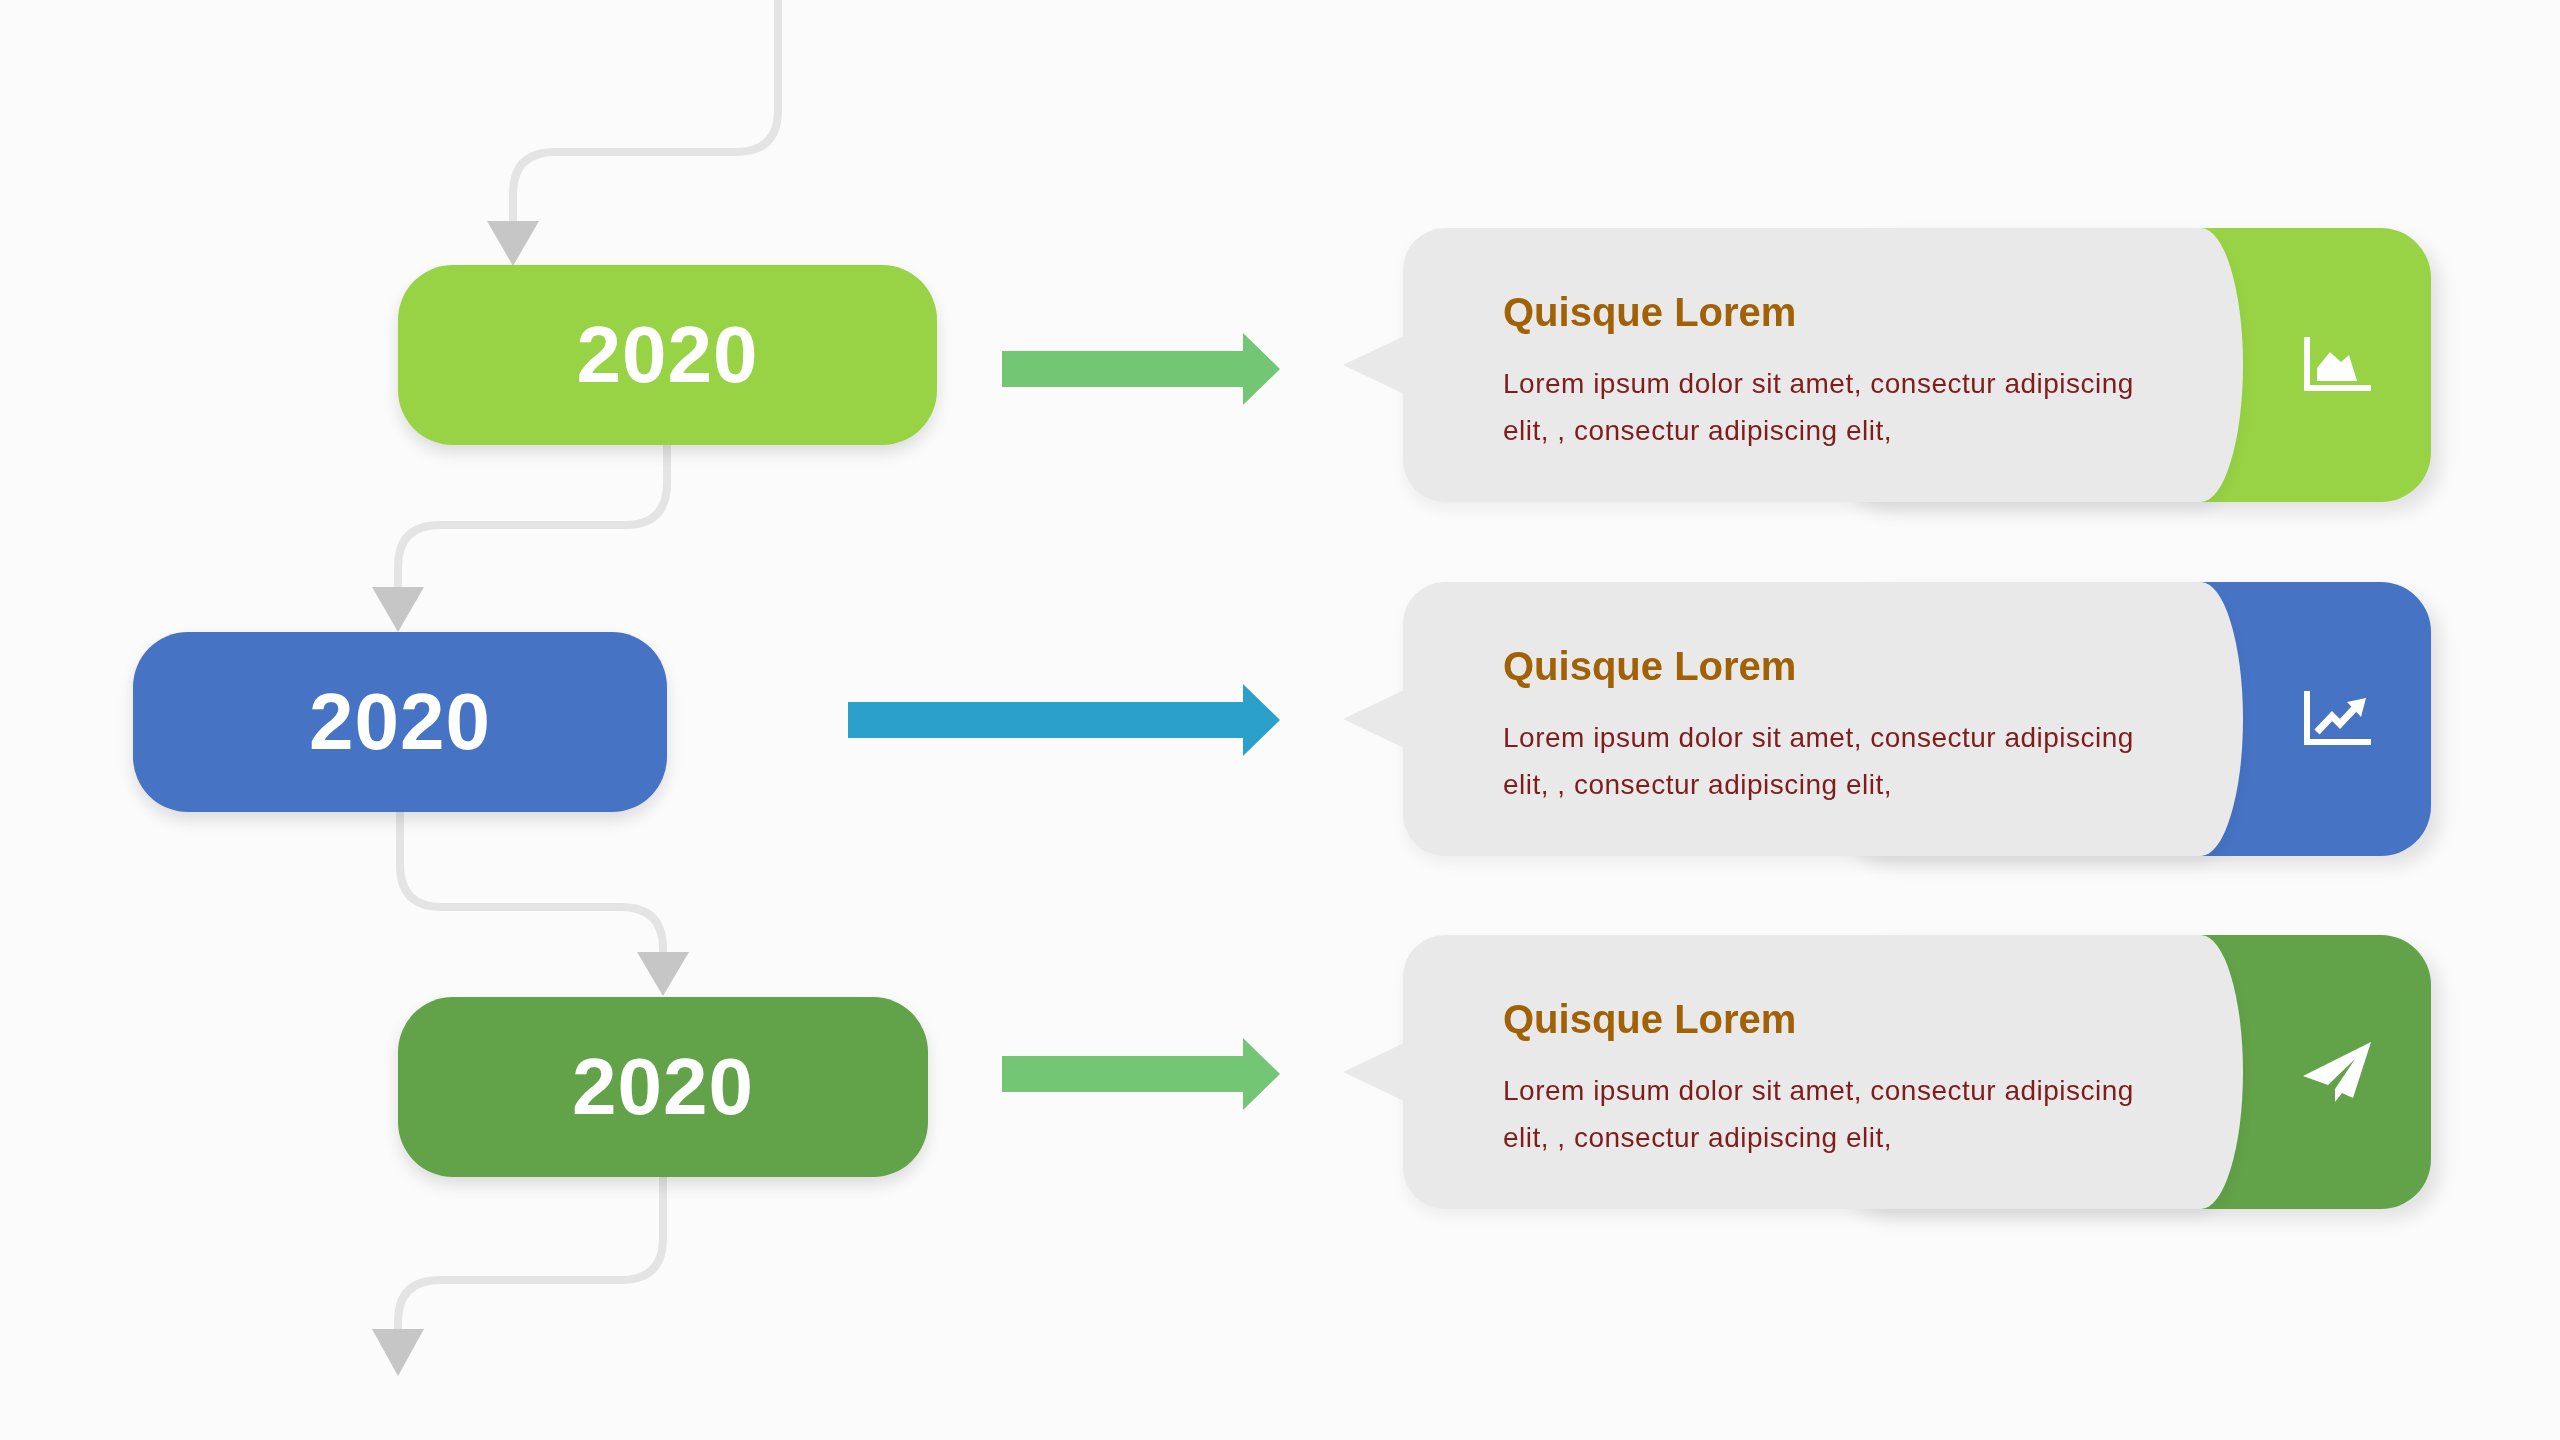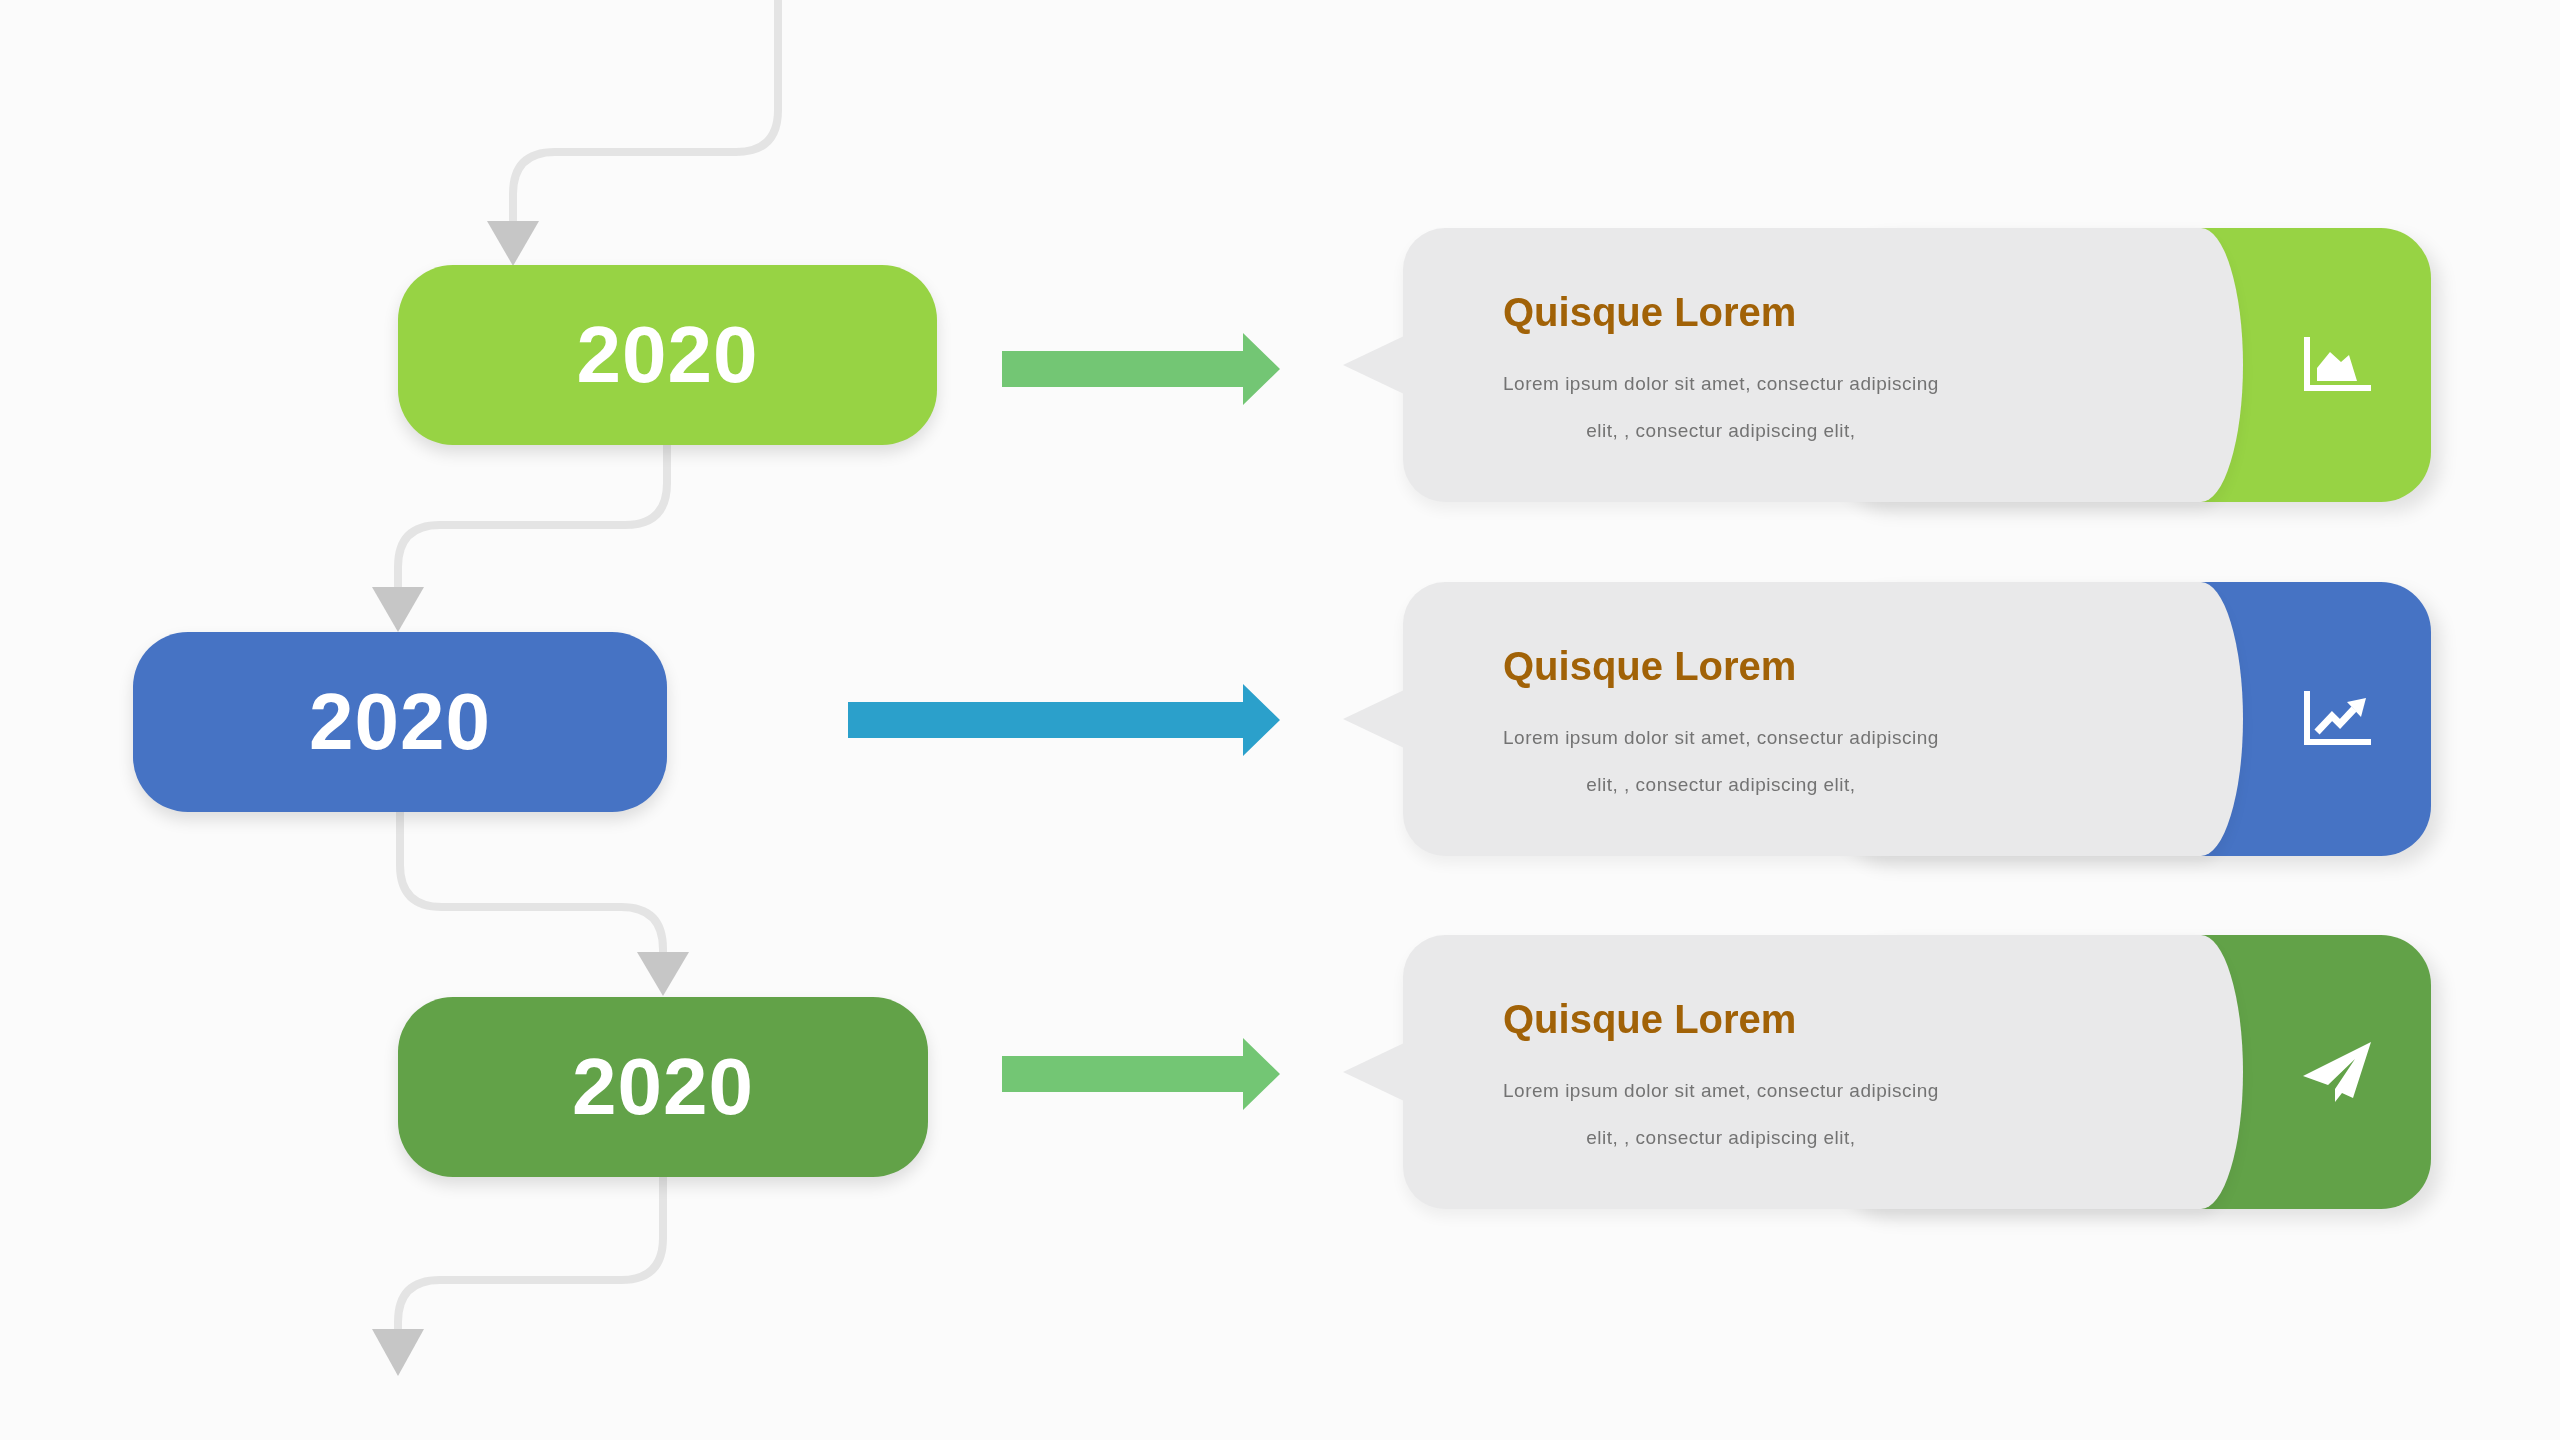--- a/index.html
+++ b/index.html
@@ -1,17 +1,17 @@
 <!DOCTYPE html>
 <html><head>
 <meta charset="utf-8">
 <style>
   html,body{margin:0;padding:0;}
   body{width:2560px;height:1440px;overflow:hidden;font-family:"Liberation Sans",sans-serif;}
-  .canvas{position:relative;width:2560px;height:1440px;text-align:center;}
+  .canvas{position:relative;width:2560px;height:1440px;}
   .wires{position:absolute;left:0;top:0;width:2560px;height:1440px;}
 
   
   .badge{position:absolute;border-radius:55px;display:flex;align-items:center;justify-content:center;
          box-shadow:0 8px 16px rgba(0,0,0,.12);}
   .badge span{color:#ffffff;font-size:80px;font-weight:bold;letter-spacing:1px;}
   .badge-1{left:398px;top:265px;width:539px;height:180px;}
   .badge-2{left:133px;top:632px;width:534px;height:180px;}
   .badge-3{left:398px;top:997px;width:530px;height:180px;}
 
@@ -21,21 +21,21 @@
   .card .accent-panel{position:absolute;right:0;top:0;width:600px;height:274px;border-radius:50px;
         box-shadow:10px 10px 18px rgba(0,0,0,.10);}
   .card .gray-body{position:absolute;left:0;top:0;width:840px;height:274px;background:#E9E9EA;
         border-top-left-radius:42px;border-bottom-left-radius:42px;
         border-top-right-radius:42px 137px;border-bottom-right-radius:42px 137px;
         box-shadow:0 8px 14px rgba(0,0,0,.05);}
   .card .pointer{position:absolute;left:-60px;top:108px;width:0;height:0;
         border-top:29px solid transparent;border-bottom:29px solid transparent;
         border-right:61px solid #E9E9EA;}
   .card .title{position:absolute;left:100px;top:62px;font-size:40px;font-weight:bold;color:#a16207;}
-  .card .body{position:absolute;left:100px;top:132px;font-size:19px;line-height:47px;color:#737373;
+  .card .body{position:absolute;left:100px;top:132px;font-size:28px;line-height:47px;color:#7f1d1d;
         letter-spacing:.5px;white-space:nowrap;}
   .card .panel-icon{position:absolute;left:892px;top:101px;width:84px;height:72px;}
 </style>
 </head>
 <body style="background-color: rgb(251, 251, 251);">
 
 <div class="canvas">
 
   <svg class="wires" viewBox="0 0 2560 1440">
 

